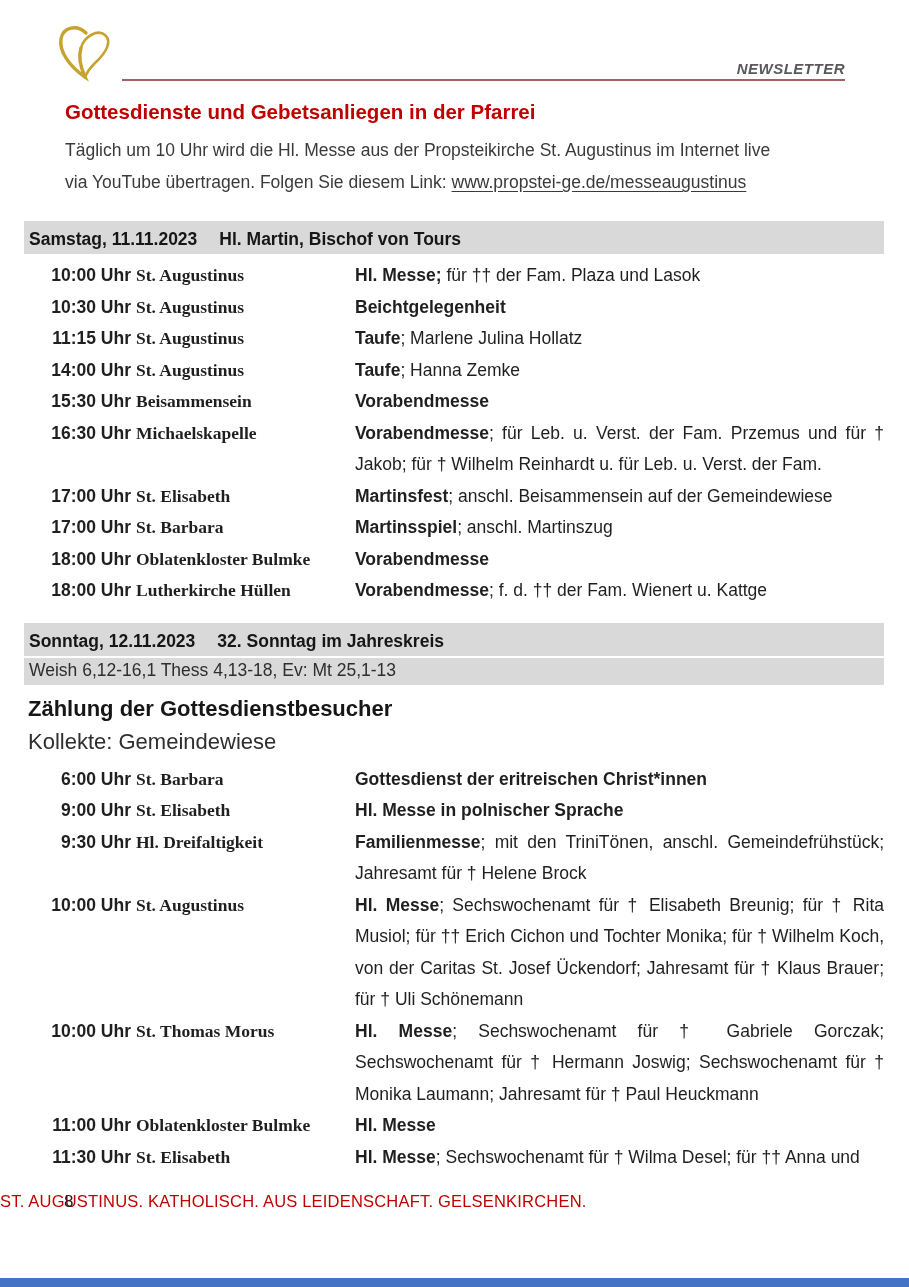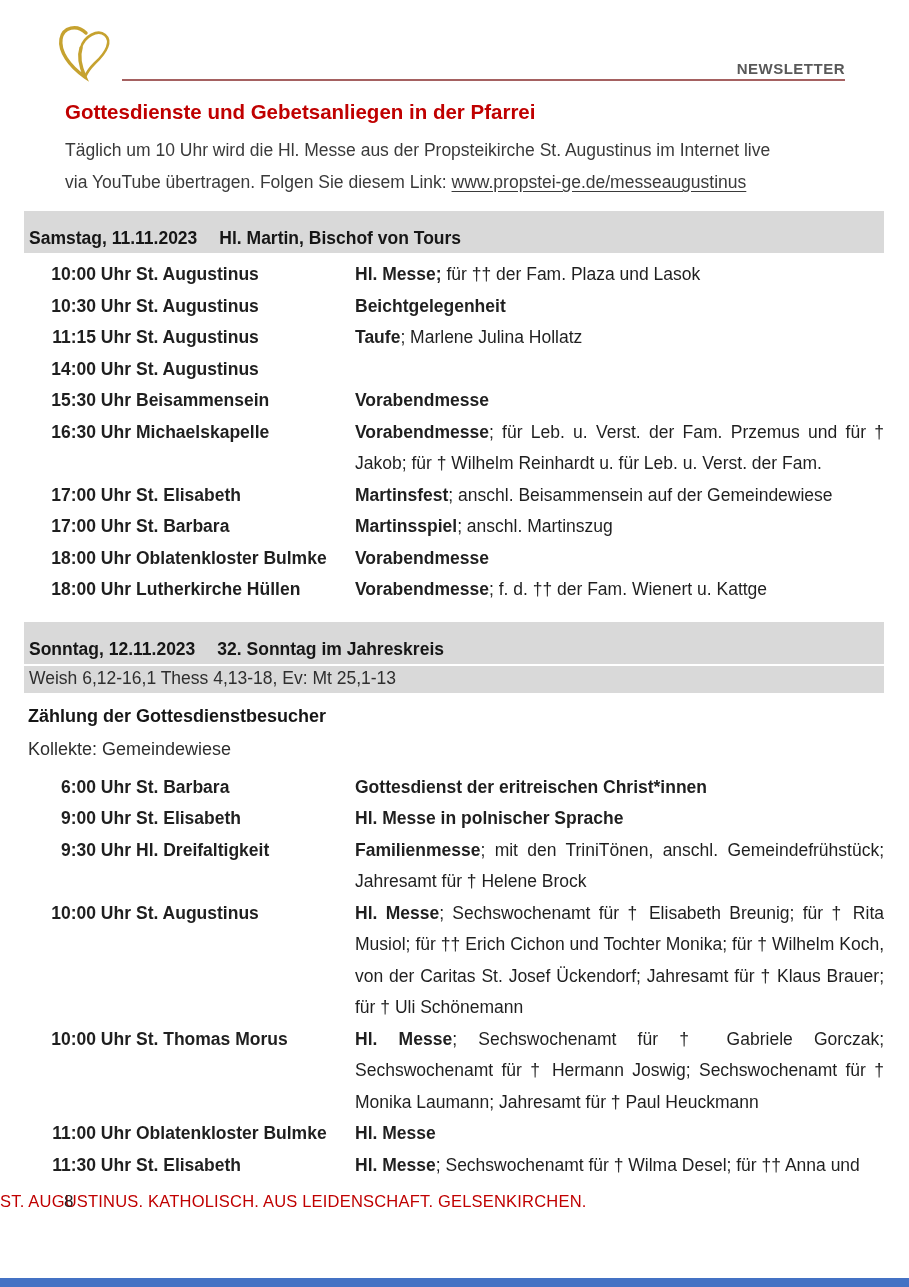--- a/index.html
+++ b/index.html
@@ -5,51 +5,51 @@
   html,body{margin:0;padding:0;background:#fff;}
   .page{
     position:relative; width:909px; height:1287px; overflow:hidden;
     background:#ffffff; font-family:"Liberation Sans", sans-serif; color:#1f1f1f;
   }
   
   .header{position:relative; height:81px;}
   .logo{position:absolute; left:57px; top:24px; width:64px; height:58px;}
   .newsletter-label{
     position:absolute; right:64px; bottom:4px;
-    font-size:15px; font-weight:bold; letter-spacing:.5px; color:#595959;
+    font-size:15px; font-weight:bold; letter-spacing:.5px; color:#595959;font-style:italic;
   }
   .header-rule{
     position:absolute; left:122px; right:64px; bottom:0; height:2px; background:#a56161;
   }
   
   .page-title{
     margin:19px 65px 0; font-size:20.5px; font-weight:bold; color:#C00000;
   }
   .intro{
-    margin:10px 65px 13px; font-size:17.5px; line-height:32px; color:#3a3a3a;
+    margin:10px 65px 23px; font-size:17.5px; line-height:32px; color:#3a3a3a;
   }
   .intro a{color:#3a3a3a; text-decoration:underline; text-underline-offset:3px;}
   
   .band{
     margin:0 25px 2px 24px; background:#D9D9D9; color:#161616;
-    font-size:17.5px; font-weight:bold; padding:17px 4px 4px 5px;
+    font-size:17.5px; font-weight:bold; padding:8px 4px 4px 5px;
   }
   .band .band-date{margin-right:22px;}
   .band.readings{font-weight:normal; color:#2e2e2e; margin-bottom:8px; padding-top:2px;}
-  .note{margin:2px 25px 0 28px; font-size:18px; line-height:31.5px;}
+  .note{margin:2px 25px 0 28px; font-size:22px; line-height:31.5px;}
   .note.bold{font-weight:bold; color:#161616;}
   .note.regular{color:#2e2e2e;}
   
   .rows{margin:6px 25px 16px 24px;}
   .row{
     display:grid; grid-template-columns:107px 214px 1fr; column-gap:5px;
     font-size:17.5px; line-height:31.5px;
   }
   .row .time{text-align:right; font-weight:bold; white-space:nowrap;}
-  .row .place{font-weight:bold;}
+  .row .place{font-weight:bold;font-family:Liberation Serif, serif;}
   .row .desc{text-align:justify;}
   .row .desc .lead{font-weight:bold;}
   
   .footer{position:absolute; top:1192px; left:0; right:0; height:24px;}
   .page-number{position:absolute; left:64px; top:0; font-size:17px; color:#222;}
   .footer-tagline{
     text-align:left; font-size:16.5px; font-weight:normal; color:#C00000; letter-spacing:.2px;
   }
   .bottom-bar{position:absolute; left:0; right:0; bottom:0; height:9px; background:#4472C4;}
 </style>
@@ -87,20 +87,21 @@
           <span class="desc"><span class="lead">Beichtgelegenheit</span><span class="rest"></span></span>
         </div>
         <div class="row">
           <span class="time">11:15 Uhr</span>
           <span class="place">St. Augustinus</span>
           <span class="desc"><span class="lead">Taufe</span><span class="rest">; Marlene Julina Hollatz</span></span>
         </div>
         <div class="row">
           <span class="time">14:00 Uhr</span>
           <span class="place">St. Augustinus</span>
+          <span class="desc"><span class="lead">Taufe</span><span class="rest">; Hanna Zemke</span></span>
         </div>
         <div class="row">
           <span class="time">15:30 Uhr</span>
           <span class="place">Beisammensein</span>
           <span class="desc"><span class="lead">Vorabendmesse</span><span class="rest"></span></span>
         </div>
         <div class="row">
           <span class="time">16:30 Uhr</span>
           <span class="place">Michaelskapelle</span>
           <span class="desc"><span class="lead">Vorabendmesse</span><span class="rest">; für Leb. u. Verst. der Fam. Przemus und für † Jakob; für † Wilhelm Reinhardt u. für Leb. u. Verst. der Fam.</span></span>

